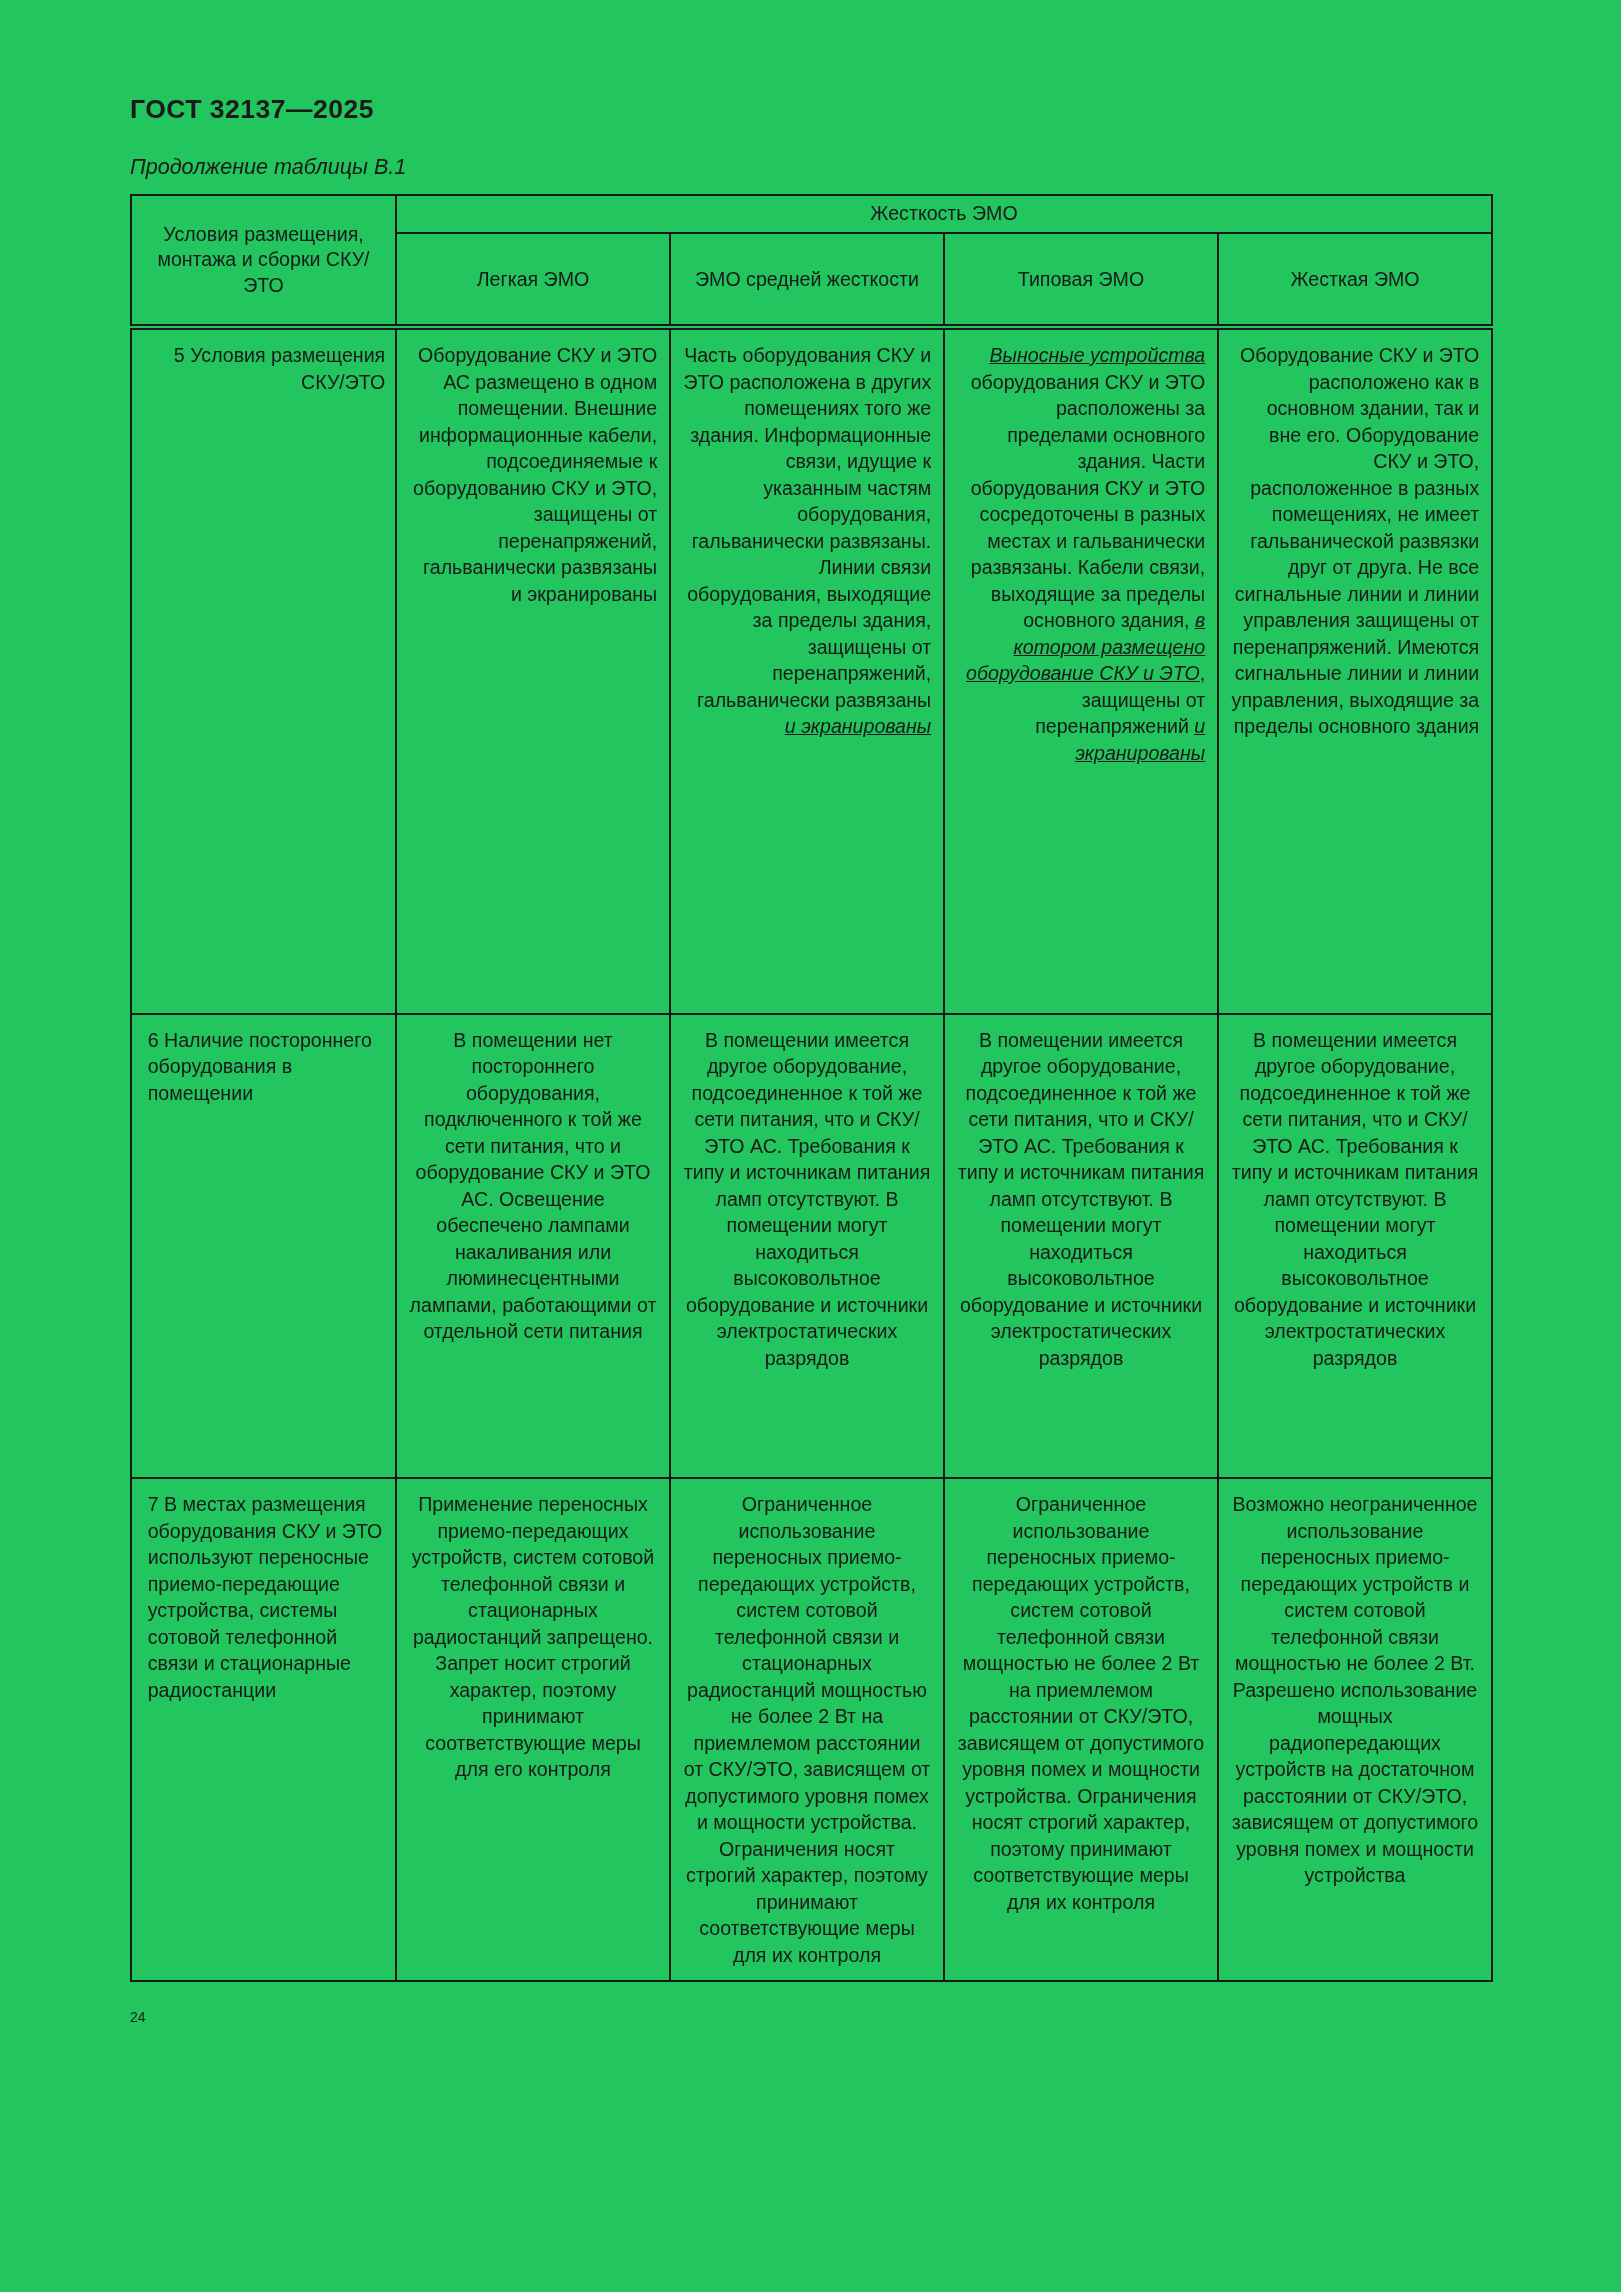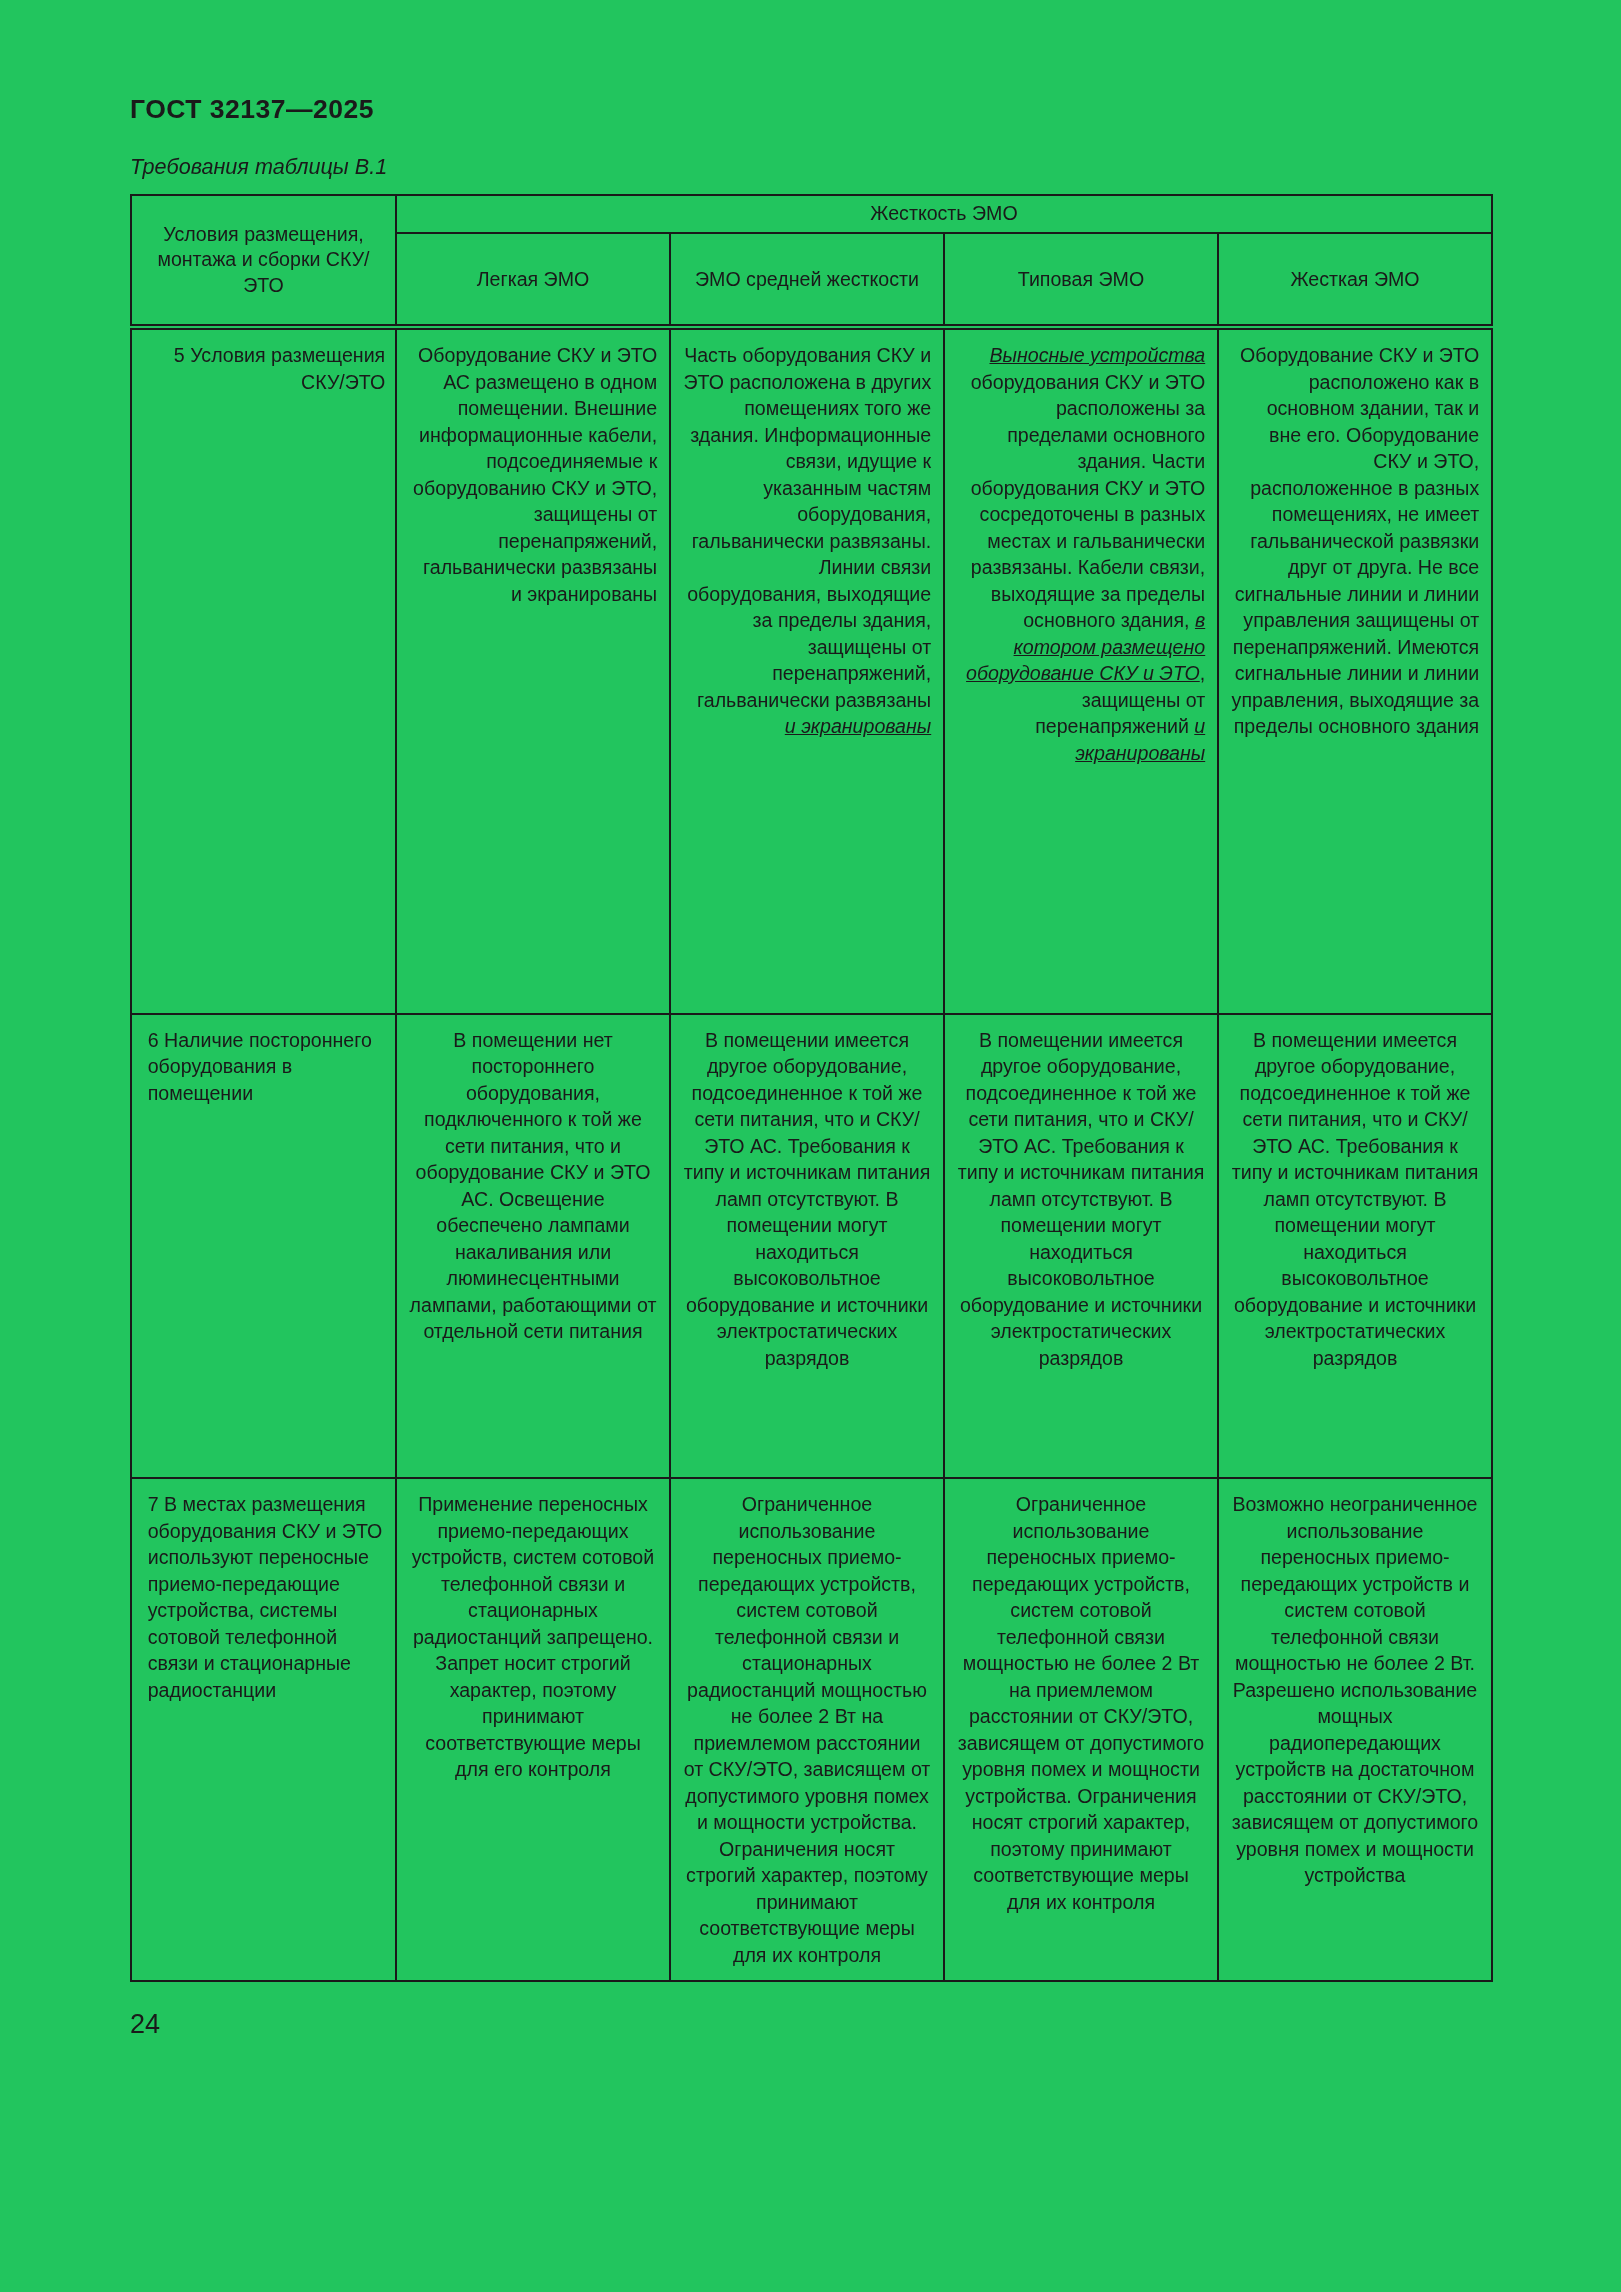--- a/index.html
+++ b/index.html
@@ -59,31 +59,31 @@
   tbody td.c1 {
     text-align: left;
     padding: 11.8px 9.8px 11.8px 15.7px;
   }
   tbody tr.r5 td { height: 659px; text-align: right; }
   tbody tr.r6 td { height: 439px; border-radius: 22px; }
   tbody tr.r7 td { height: 369px; border-radius: 21px; }
   tbody em { font-style: italic; text-decoration: underline; }
   .page-number {
     margin-top: 27.4px;
-    font-size: 27px;
+    font-size: 14px;
   }
 </style>
 </head>
 <body>
 
 <div class="page">
 
   <div class="doc-code">ГОСТ 32137—2025</div>
 
-  <div class="caption">Требования таблицы В.1</div>
+  <div class="caption">Продолжение таблицы В.1</div>
 
   <table class="gost">
     <colgroup>
       <col style="width:265px">
       <col style="width:274px">
       <col style="width:274px">
       <col style="width:274px">
       <col style="width:274px">
     </colgroup>
     <thead>

